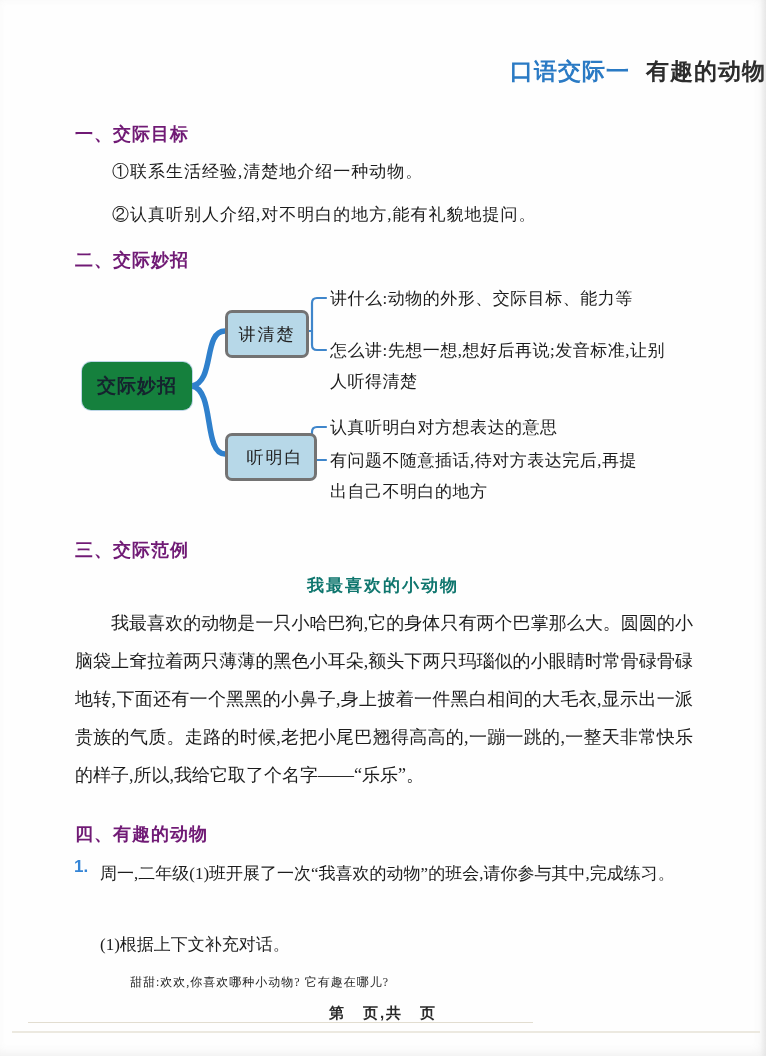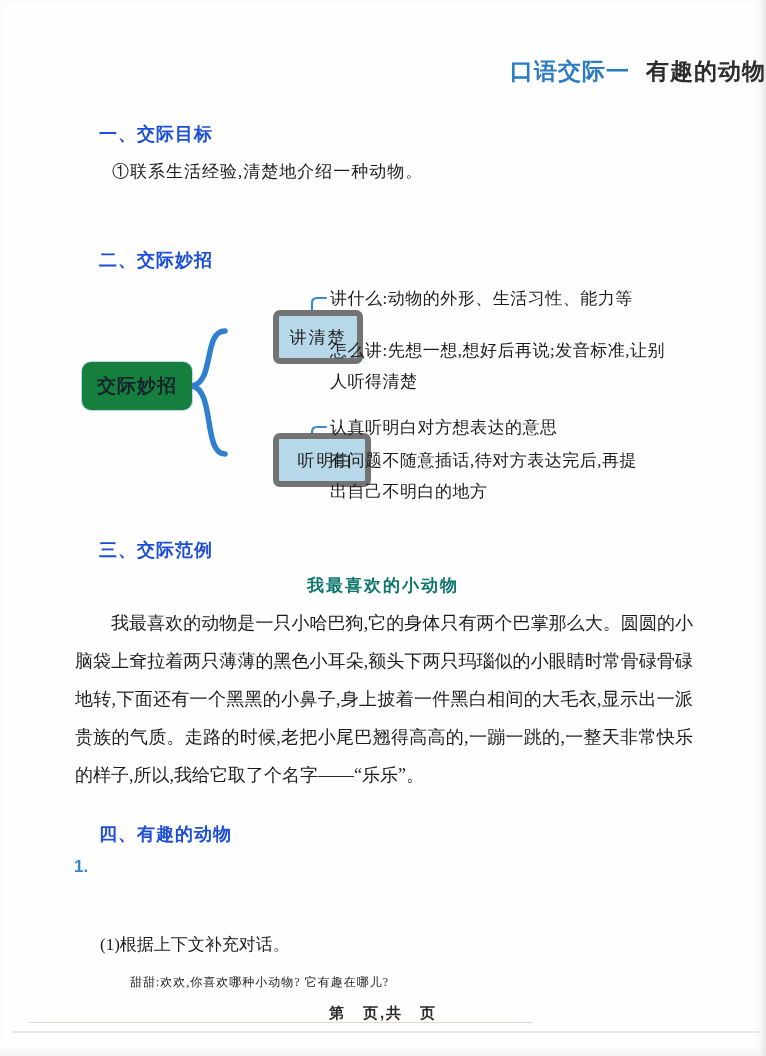--- a/index.html
+++ b/index.html
@@ -18,42 +18,42 @@
     text-align:right;
     font-family:Liberation Mono, monospace;
     font-weight:700;font-size:23px;letter-spacing:1px;
   }
   .doc-title .blue{color:#2a7ac4;margin-right:16px;}
   .doc-title .black{color:#2d2d2d;}
   
   .sec-heading{
     position:absolute;left:75px;
     font-family:"Liberation Sans","DejaVu Sans",sans-serif;
-    font-weight:700;font-size:18px;color:#1d4ed8;letter-spacing:1px;margin-left:24px;
+    font-weight:700;font-size:18px;color:#701a75;letter-spacing:1px;
   }
   
   .body-line{
     position:absolute;font-size:17px;color:#1c1c1c;letter-spacing:1px;
   }
   
   .diagram{position:absolute;left:75px;top:280px;width:640px;height:235px;}
   .diagram svg{position:absolute;left:0;top:0;}
   .node-root{
     position:absolute;left:7px;top:82px;width:110px;height:48px;
     background:#15803d;border-radius:9px;
     display:flex;align-items:center;justify-content:center;
     font-family:"Liberation Sans","DejaVu Sans",sans-serif;
     font-weight:700;font-size:19px;color:#15232e;letter-spacing:1px;
     box-shadow:0 0 0 1px rgba(70,140,190,0.35);
   }
   .node-child{
     position:absolute;left:150px;width:78px;height:42px;
-    background:#b7d8e8;border:6px solid #737373;border-radius:7px;
+    background:#b7d8e8;border:3px solid #737373;border-radius:7px;
     display:flex;align-items:center;justify-content:center;
-    font-size:17px;color:#222;letter-spacing:2px;margin-left:48px;
+    font-size:17px;color:#222;letter-spacing:2px;
   }
   .node-child.b1{top:30px;}
   .node-child.b2{top:153px;padding-left:8px;}
   .diagram-item{
     position:absolute;left:255px;
     font-size:17px;line-height:31px;color:#1c1c1c;letter-spacing:0.5px;
   }
   .diagram-item.b1i1{top:3px;width:380px;}
   .diagram-item.b1i2{top:55px;width:352px;}
   .diagram-item.b2i1{top:132px;width:380px;}
@@ -95,50 +95,52 @@
 <body>
 
 <div class="page">
 
   <div class="doc-title">
     <span class="blue">口语交际一</span><span class="black">有趣的动物</span>
   </div>
 
   <div class="sec-heading" style="top:122px;">一、交际目标</div>
   <div class="body-line" style="left:112px;top:160px;">①联系生活经验,清楚地介绍一种动物。</div>
+  <div class="body-line" style="left:112px;top:203px;">②认真听别人介绍,对不明白的地方,能有礼貌地提问。</div>
 
   <div class="sec-heading" style="top:248px;">二、交际妙招</div>
 
   <div class="diagram">
     <svg width="640" height="235" viewBox="0 0 640 235">
 
       <path d="M117 106 C140 102, 128 51, 150 51" fill="none" stroke="#2f80cc" stroke-width="5.5" stroke-linecap="round"></path>
       <path d="M117 106 C140 110, 128 174, 150 174" fill="none" stroke="#2f80cc" stroke-width="5.5" stroke-linecap="round"></path>
 
       <path d="M228 51 H237" fill="none" stroke="#3f86cb" stroke-width="2.2" stroke-linecap="round"></path>
       <path d="M251 18 H242 Q237 18 237 23 V65 Q237 70 242 70 H251" fill="none" stroke="#3f86cb" stroke-width="2.2" stroke-linecap="round"></path>
 
       <path d="M228 174 H237" fill="none" stroke="#3f86cb" stroke-width="2.2" stroke-linecap="round"></path>
       <path d="M251 147 H242 Q237 147 237 152 V175 Q237 180 242 180 H251" fill="none" stroke="#3f86cb" stroke-width="2.2" stroke-linecap="round"></path>
     </svg>
     <div class="node-root">交际妙招</div>
     <div class="node-child b1">讲清楚</div>
     <div class="node-child b2">听明白</div>
-    <div class="diagram-item b1i1">讲什么:动物的外形、生活习性、能力等</div>
+    <div class="diagram-item b1i1">讲什么:动物的外形、交际目标、能力等</div>
     <div class="diagram-item b1i2">怎么讲:先想一想,想好后再说;发音标准,让别人听得清楚</div>
     <div class="diagram-item b2i2">有问题不随意插话,待对方表达完后,再提出自己不明白的地方</div>
     <div class="diagram-item b2i1">认真听明白对方想表达的意思</div>
   </div>
 
   <div class="sec-heading" style="top:538px;">三、交际范例</div>
   <div class="essay-title">我最喜欢的小动物</div>
   <div class="essay-body">我最喜欢的动物是一只小哈巴狗,它的身体只有两个巴掌那么大。圆圆的小脑袋上耷拉着两只薄薄的黑色小耳朵,额头下两只玛瑙似的小眼睛时常骨碌骨碌地转,下面还有一个黑黑的小鼻子,身上披着一件黑白相间的大毛衣,显示出一派贵族的气质。走路的时候,老把小尾巴翘得高高的,一蹦一跳的,一整天非常快乐的样子,所以,我给它取了个名字——“乐乐”。</div>
 
   <div class="sec-heading" style="top:822px;">四、有趣的动物</div>
   <div class="q-num">1.</div>
+  <div class="q-text">周一,二年级(1)班开展了一次“我喜欢的动物”的班会,请你参与其中,完成练习。</div>
   <div class="q-sub">(1)根据上下文补充对话。</div>
   <div class="q-dialog">甜甜:欢欢,你喜欢哪种小动物? 它有趣在哪儿?</div>
 
   <div class="footer-text">第　页,共　页</div>
   <div class="footer-rule-1"></div>
   <div class="footer-rule-2"></div>
   <div class="edge-right"></div>
 
 </div>
 

